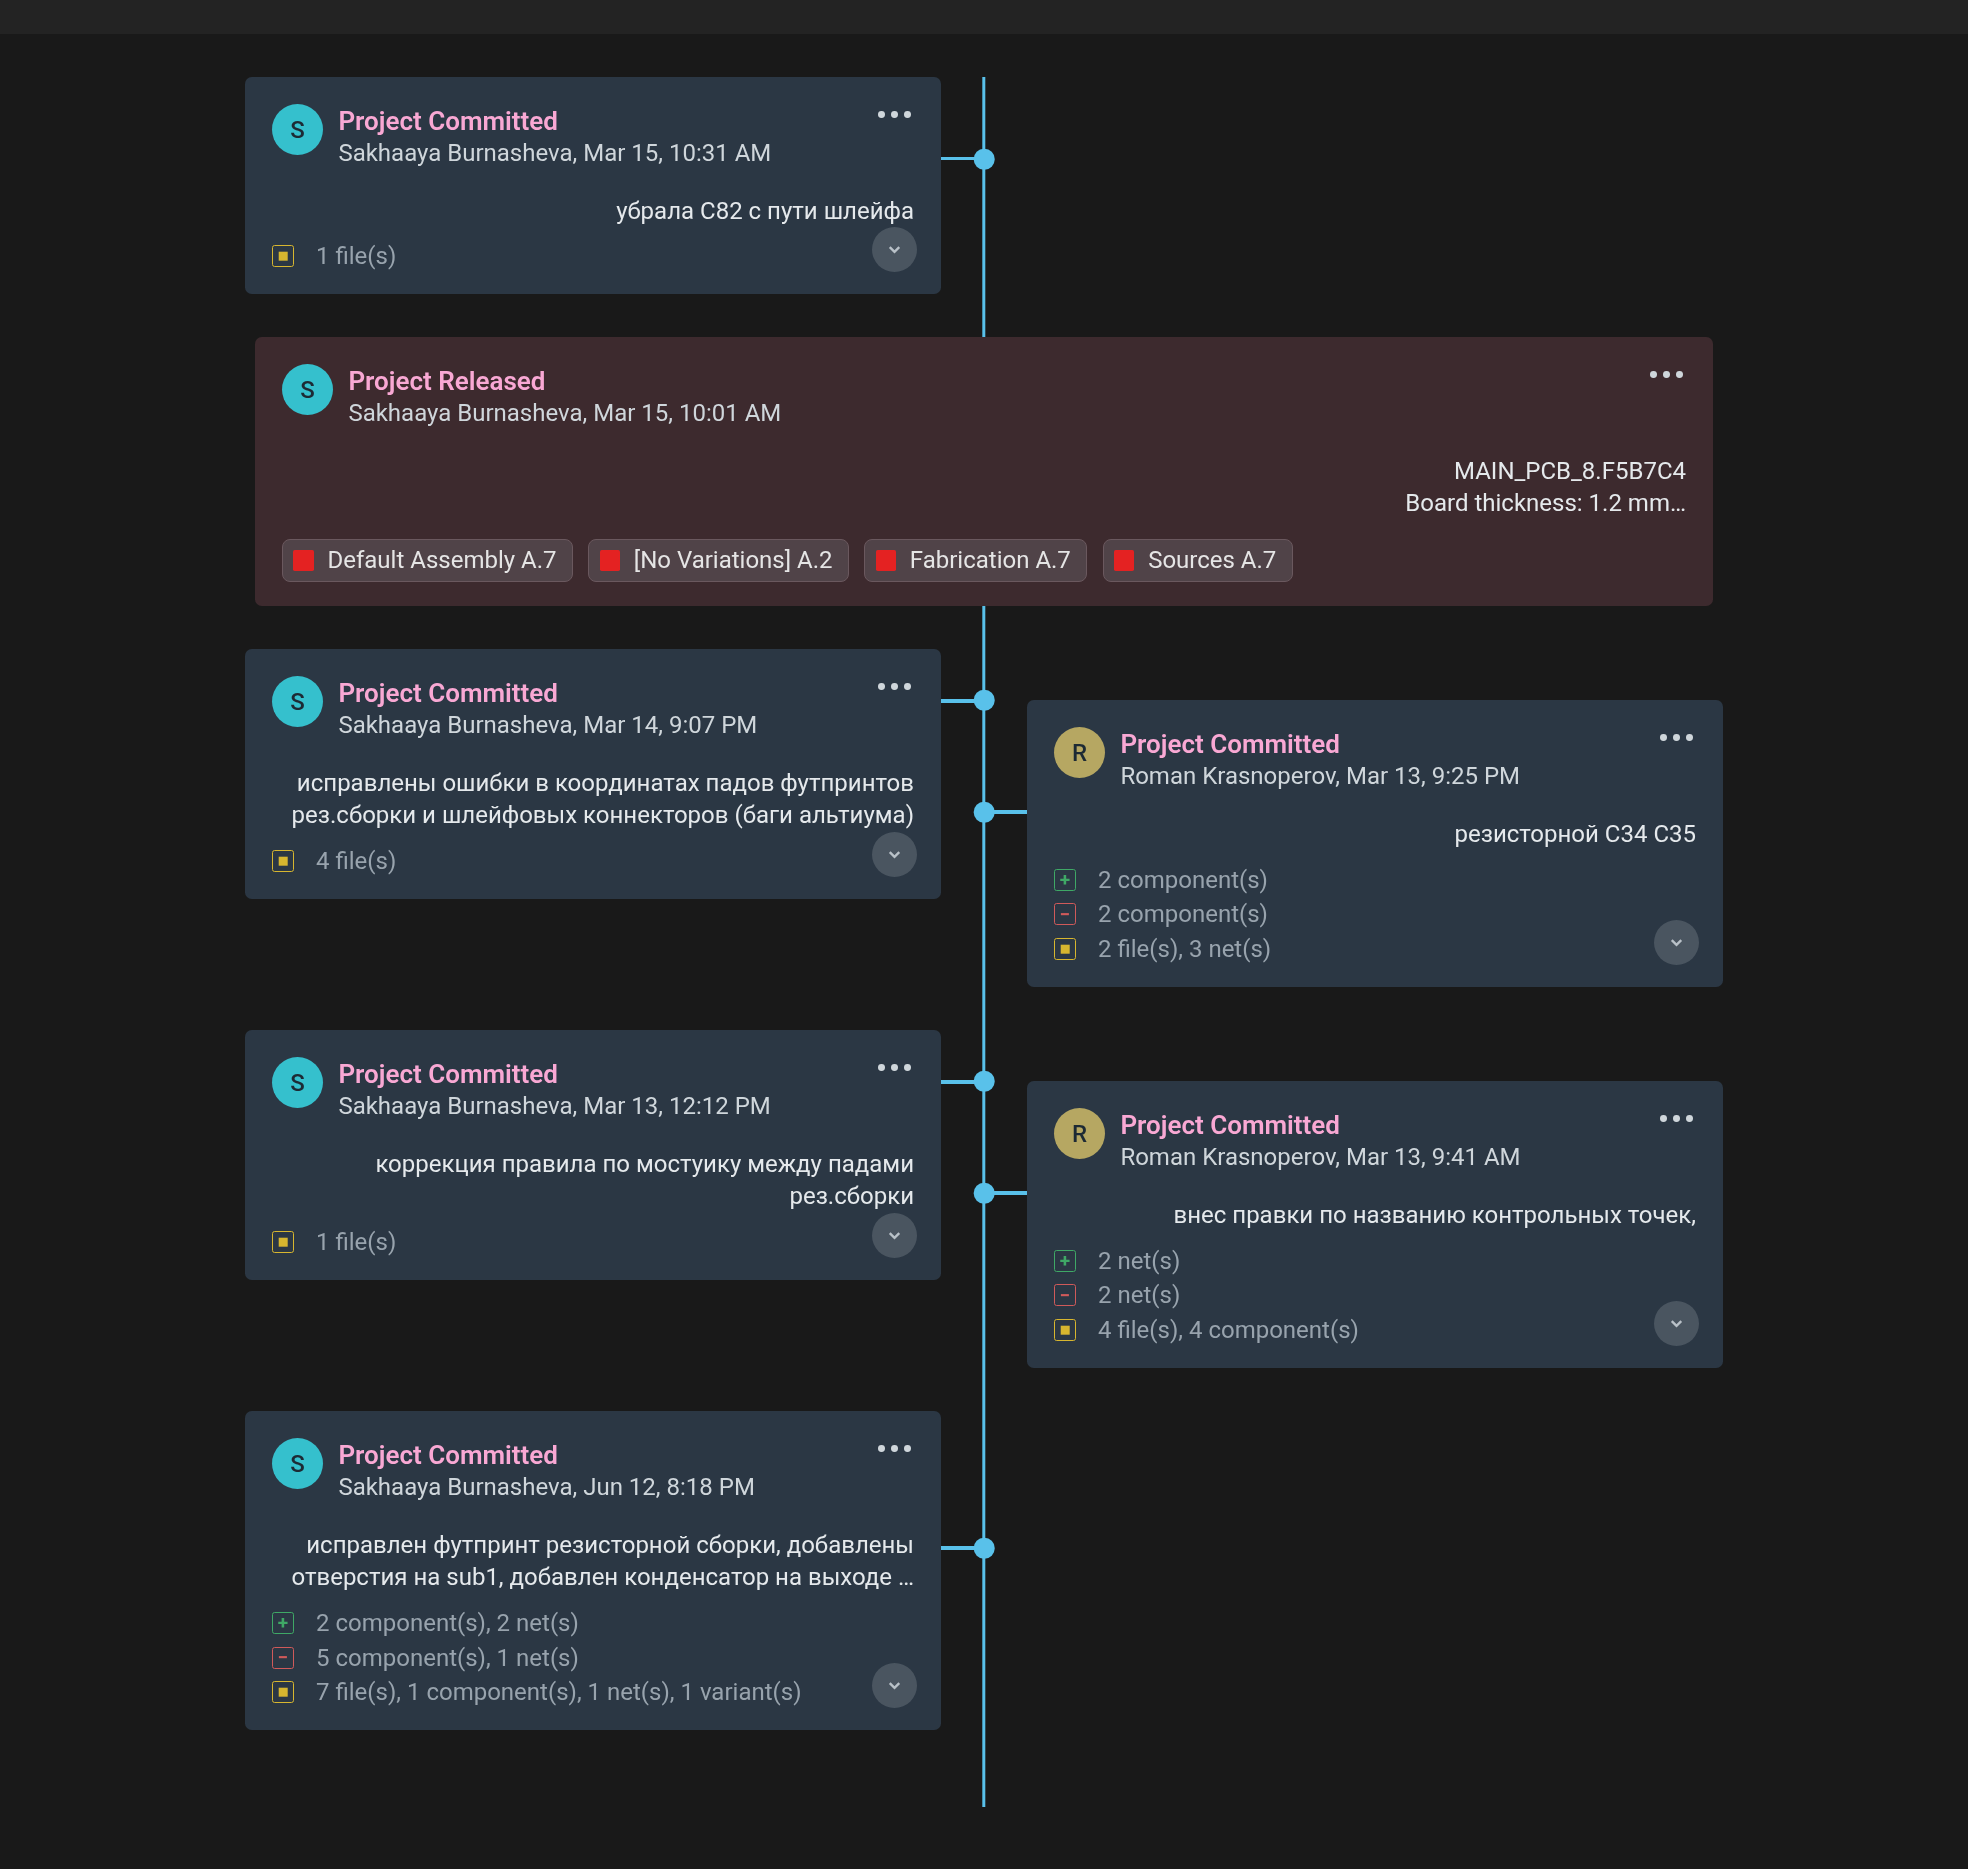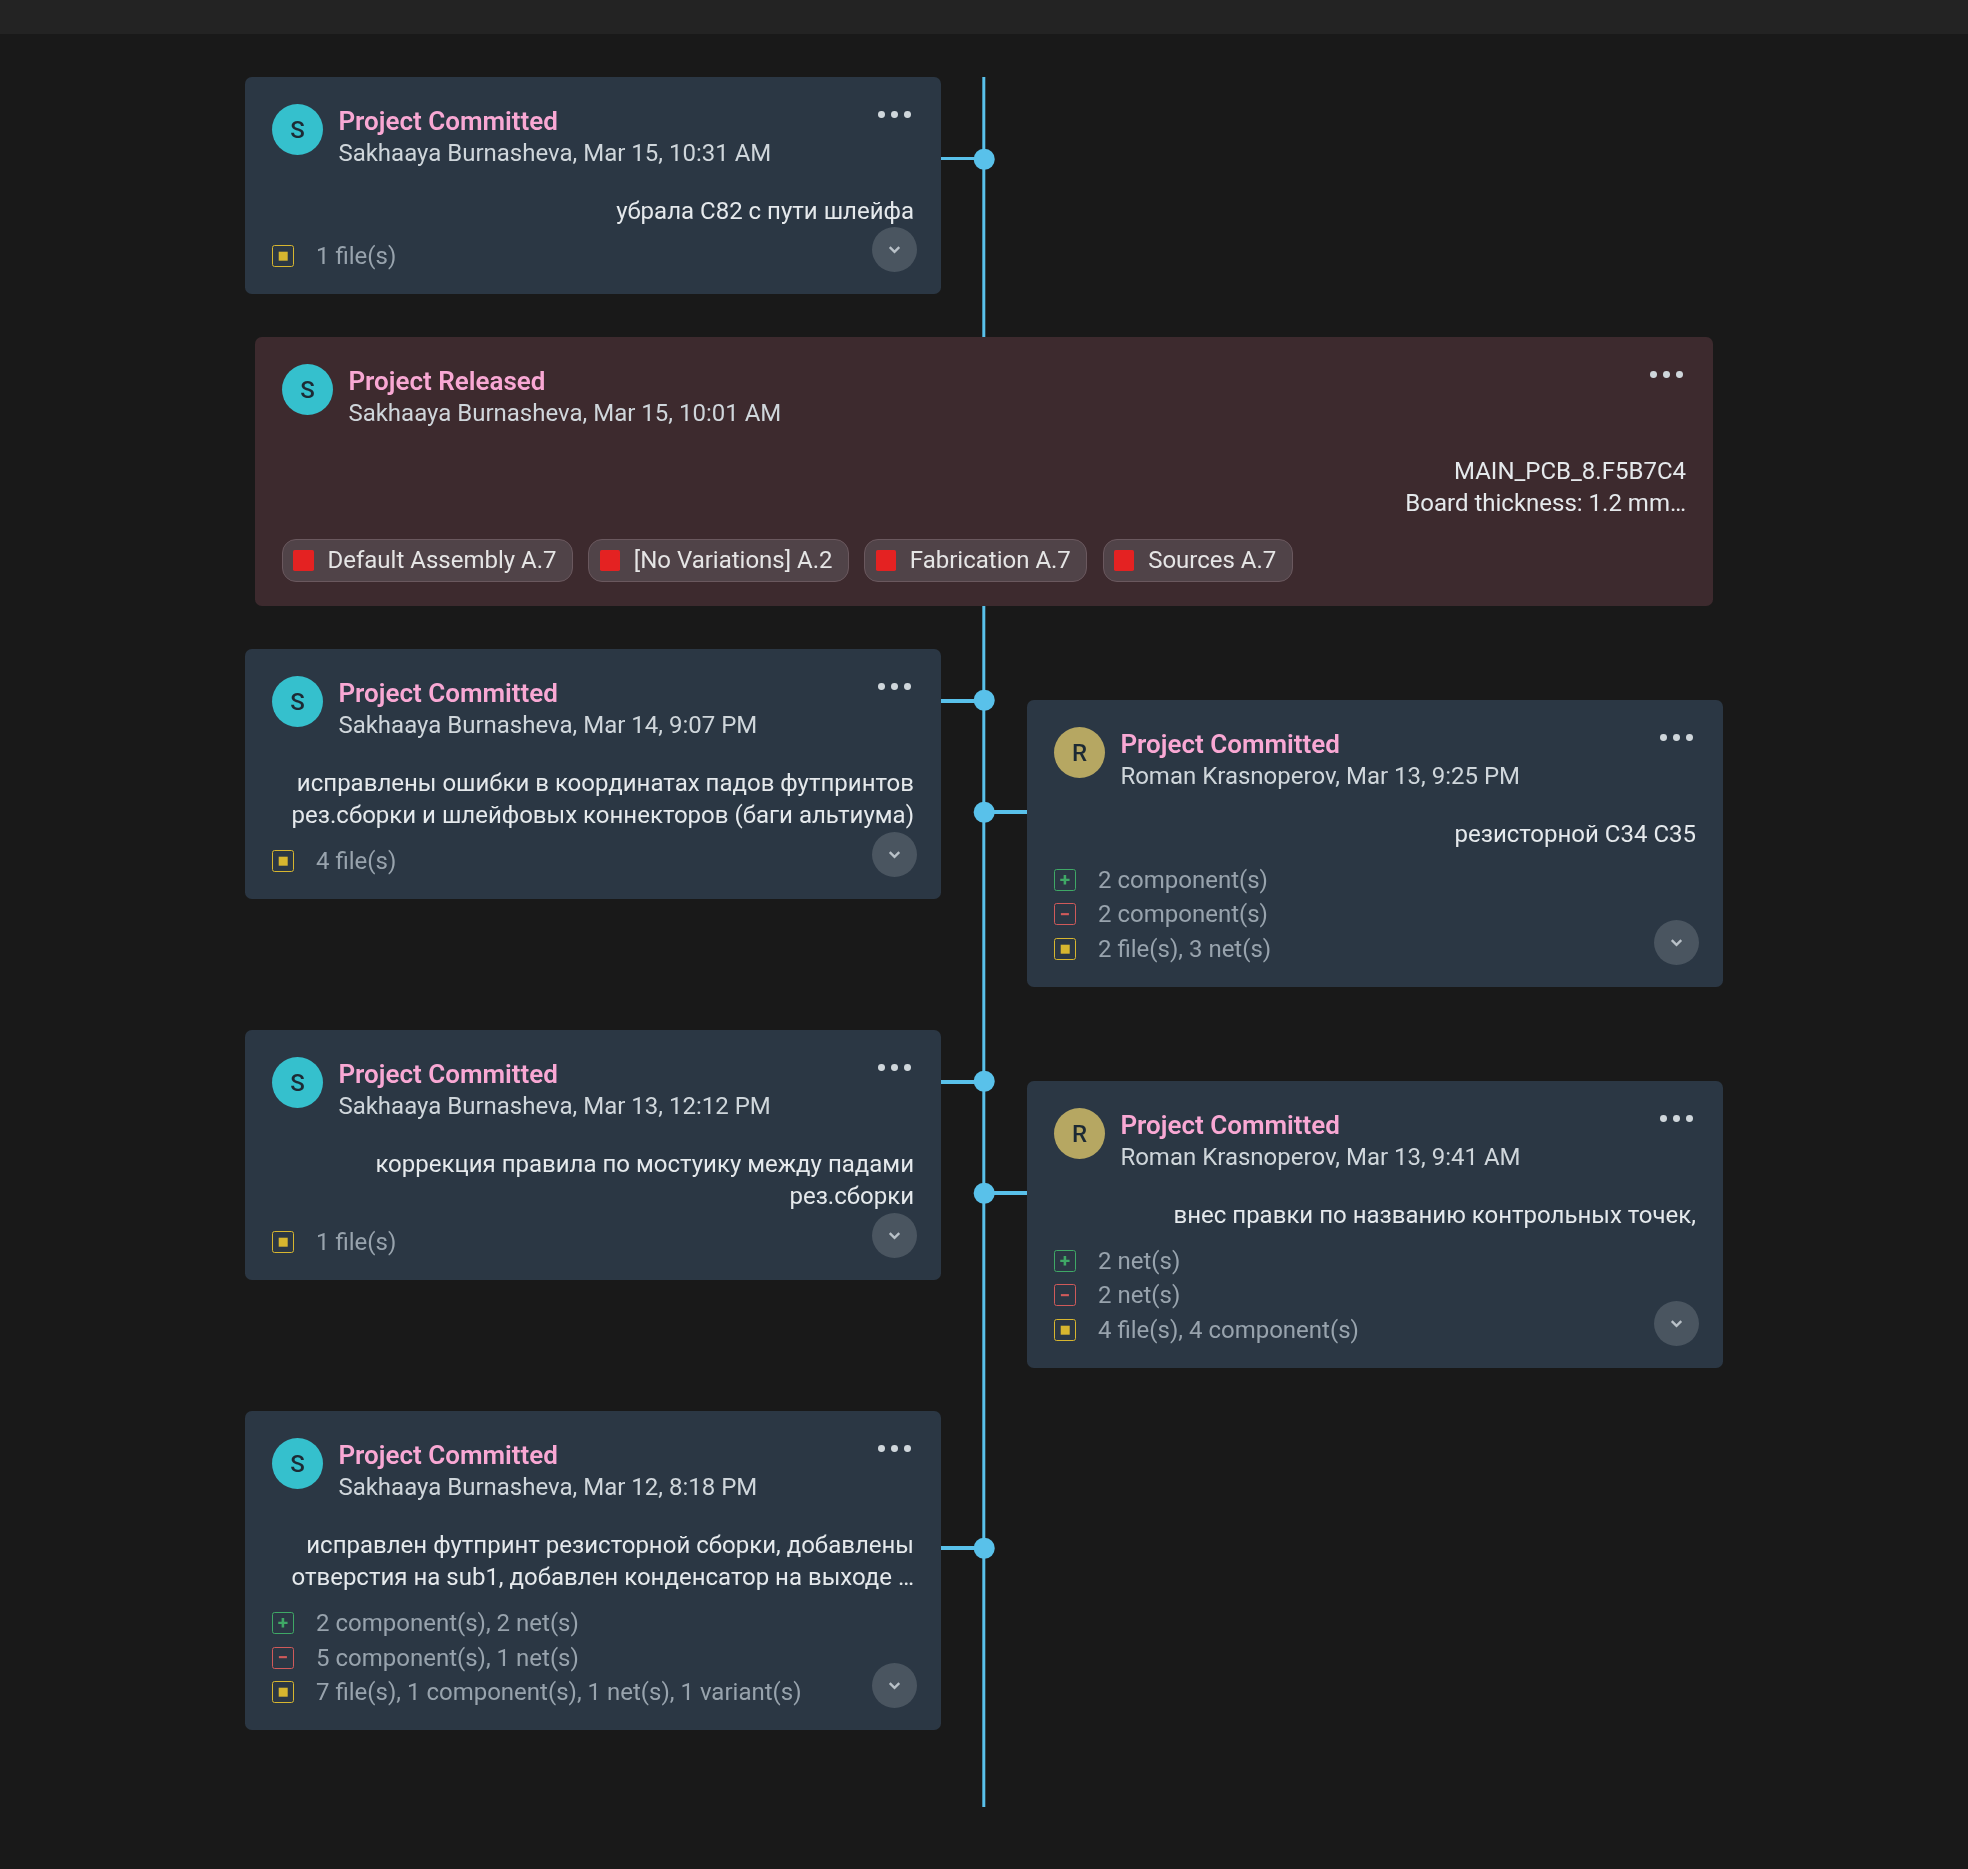--- a/index.html
+++ b/index.html
@@ -112,21 +112,21 @@
     transform:translate(-10.3px,-10.3px);
     z-index:2;
   }
   .connector {
     position:absolute; height:3.4px; background:#59c1ea; z-index:1;
   }
   .tag-row { display:flex; flex-wrap:wrap; gap:15.4px; margin-top:19px; }
   .tag {
     display:flex; align-items:center; gap:13.7px;
     background:#504348; border:0.9px solid #6a585e;
-    border-radius:14px; padding:6.8px 15.4px 6.8px 10.3px;
+    border-radius:8px; padding:6.8px 15.4px 6.8px 10.3px;
     color:#e5e5e5; font-size:24px;
     cursor:pointer;
   }
   .tag .swatch { width:20.5px; height:20.5px; background:#e42222; border-radius:1.7px; }
 </style>
 </head>
 <body>
 
 <div class="top-bar"></div>
 
@@ -348,21 +348,21 @@
 
   <div class="row">
     <div class="node" style="top:137px"></div>
     <div class="connector" style="top:135px; right:50%; width:43px"></div>
     <div class="half left">
       <div class="card">
         <div class="card-head">
           <div class="avatar cyan">S</div>
           <div class="head-text">
             <div class="title">Project Committed</div>
-            <div class="meta">Sakhaaya Burnasheva, Mar 12, 8:18 PM</div>
+            <div class="meta">Sakhaaya Burnasheva, Jun 12, 8:18 PM</div>
           </div>
           <div class="more">
               <span></span>
               <span></span>
               <span></span>
             </div>
         </div>
         <div class="body">исправлен футпринт резисторной сборки, добавлены отверстия на sub1, добавлен конденсатор на выходе …</div>
         <div class="stats">
           <div class="stat-row">

